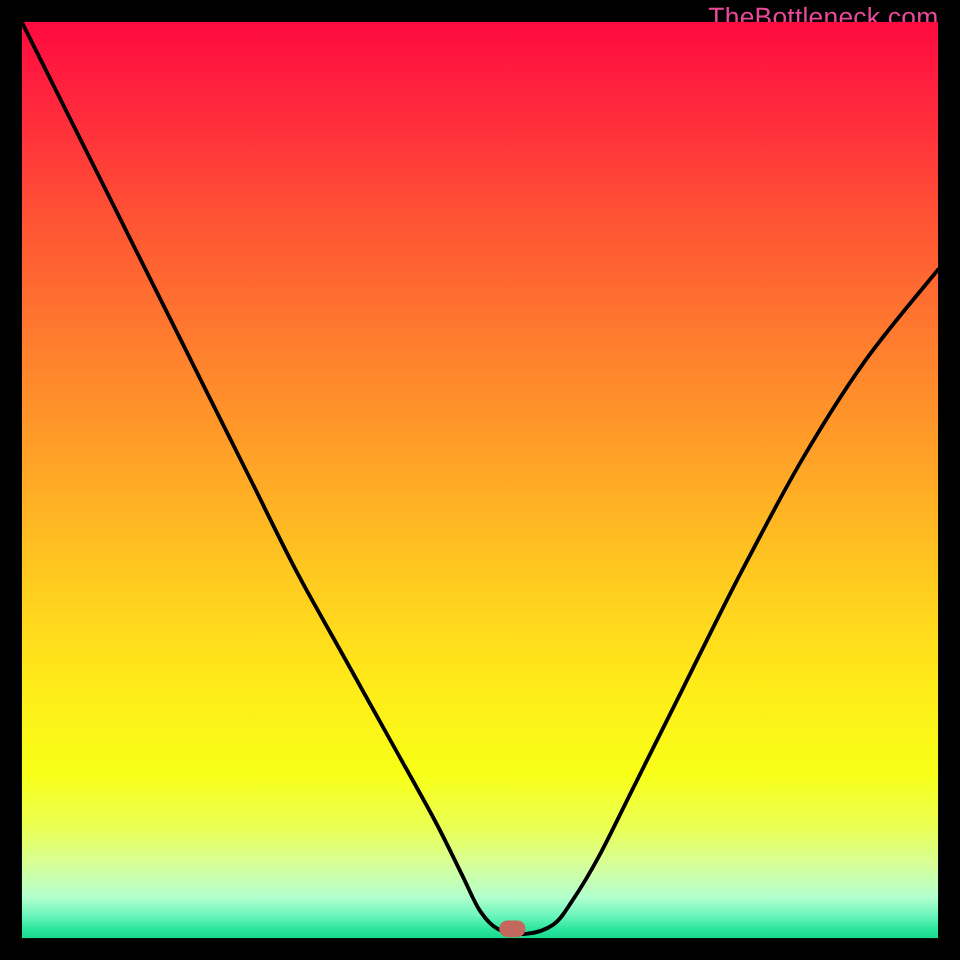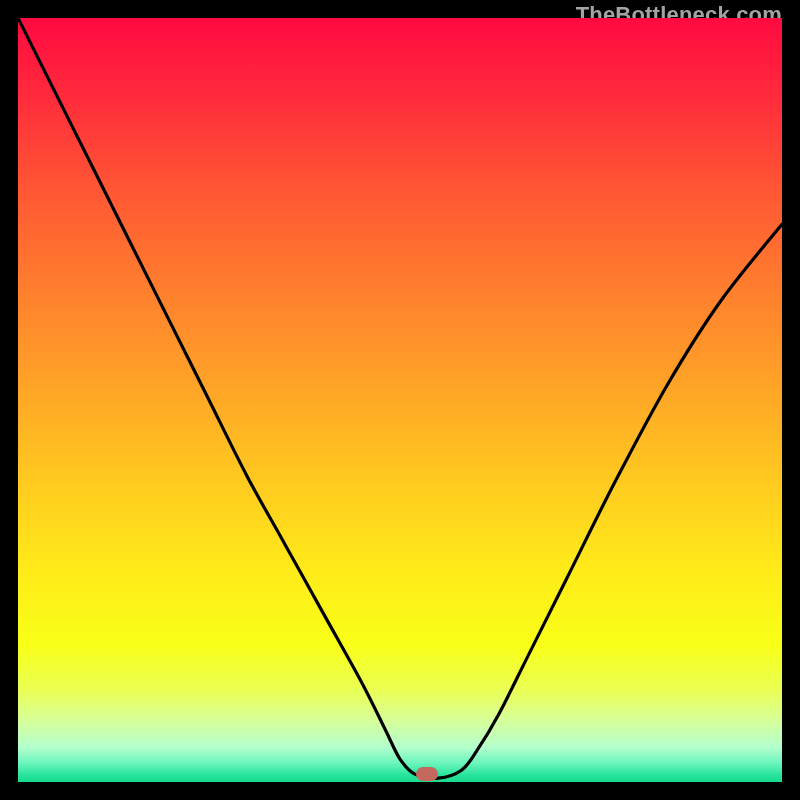--- a/index.html
+++ b/index.html
@@ -44,22 +44,22 @@
     width: 22px;
     height: 14px;
     border-radius: 7px;
     transform: translate(-50%, -50%);
   }
   .watermark {
     position: absolute;
     top: 2px;
     right: 18px;
     font-size: 22px;
-    color: #a3a3a3;
-    font-weight: 700;
+    color: #ec4899;
+    font-weight: 400;
     letter-spacing: 0.2px;
     user-select: none;
   }
 </style>
 </head>
 <body>
 
 <div class="frame">
 
   <div class="watermark">TheBottleneck.com</div>

